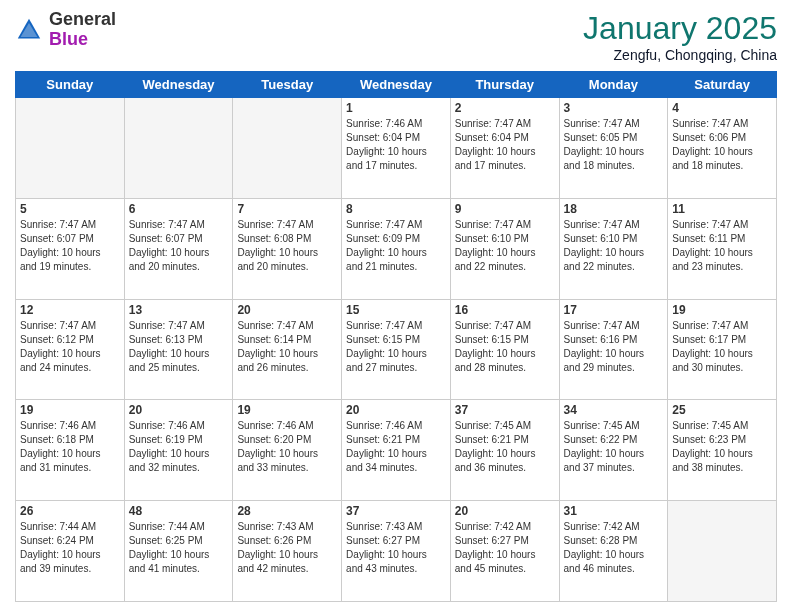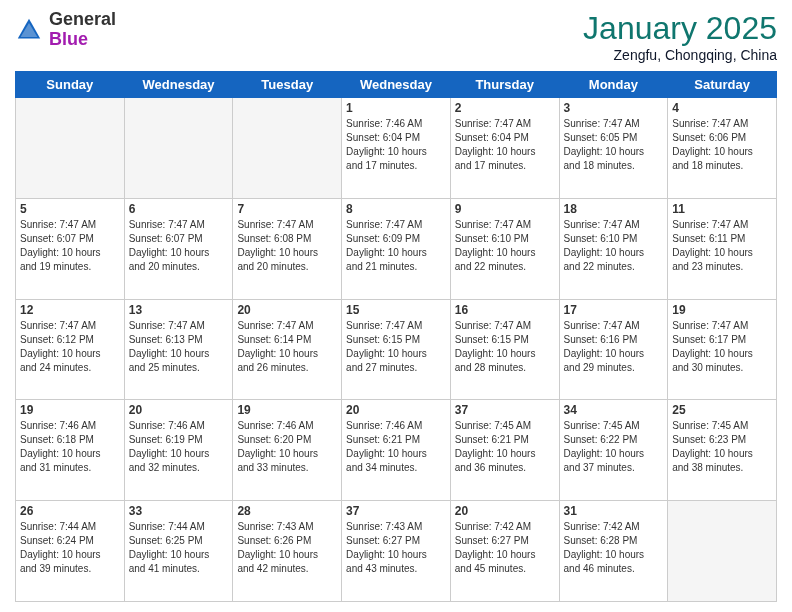--- a/index.html
+++ b/index.html
@@ -313,21 +313,21 @@
         </tr>
         <tr>
           <td>
             <span class="day-number">26</span>
             <div class="day-info" style="white-space: pre-line;">Sunrise: 7:44 AM
 Sunset: 6:24 PM
 Daylight: 10 hours
 and 39 minutes.</div>
           </td>
           <td>
-            <span class="day-number">33</span>
+            <span class="day-number">48</span>
             <div class="day-info" style="white-space: pre-line;">Sunrise: 7:44 AM
 Sunset: 6:25 PM
 Daylight: 10 hours
 and 41 minutes.</div>
           </td>
           <td>
             <span class="day-number">28</span>
             <div class="day-info" style="white-space: pre-line;">Sunrise: 7:43 AM
 Sunset: 6:26 PM
 Daylight: 10 hours

